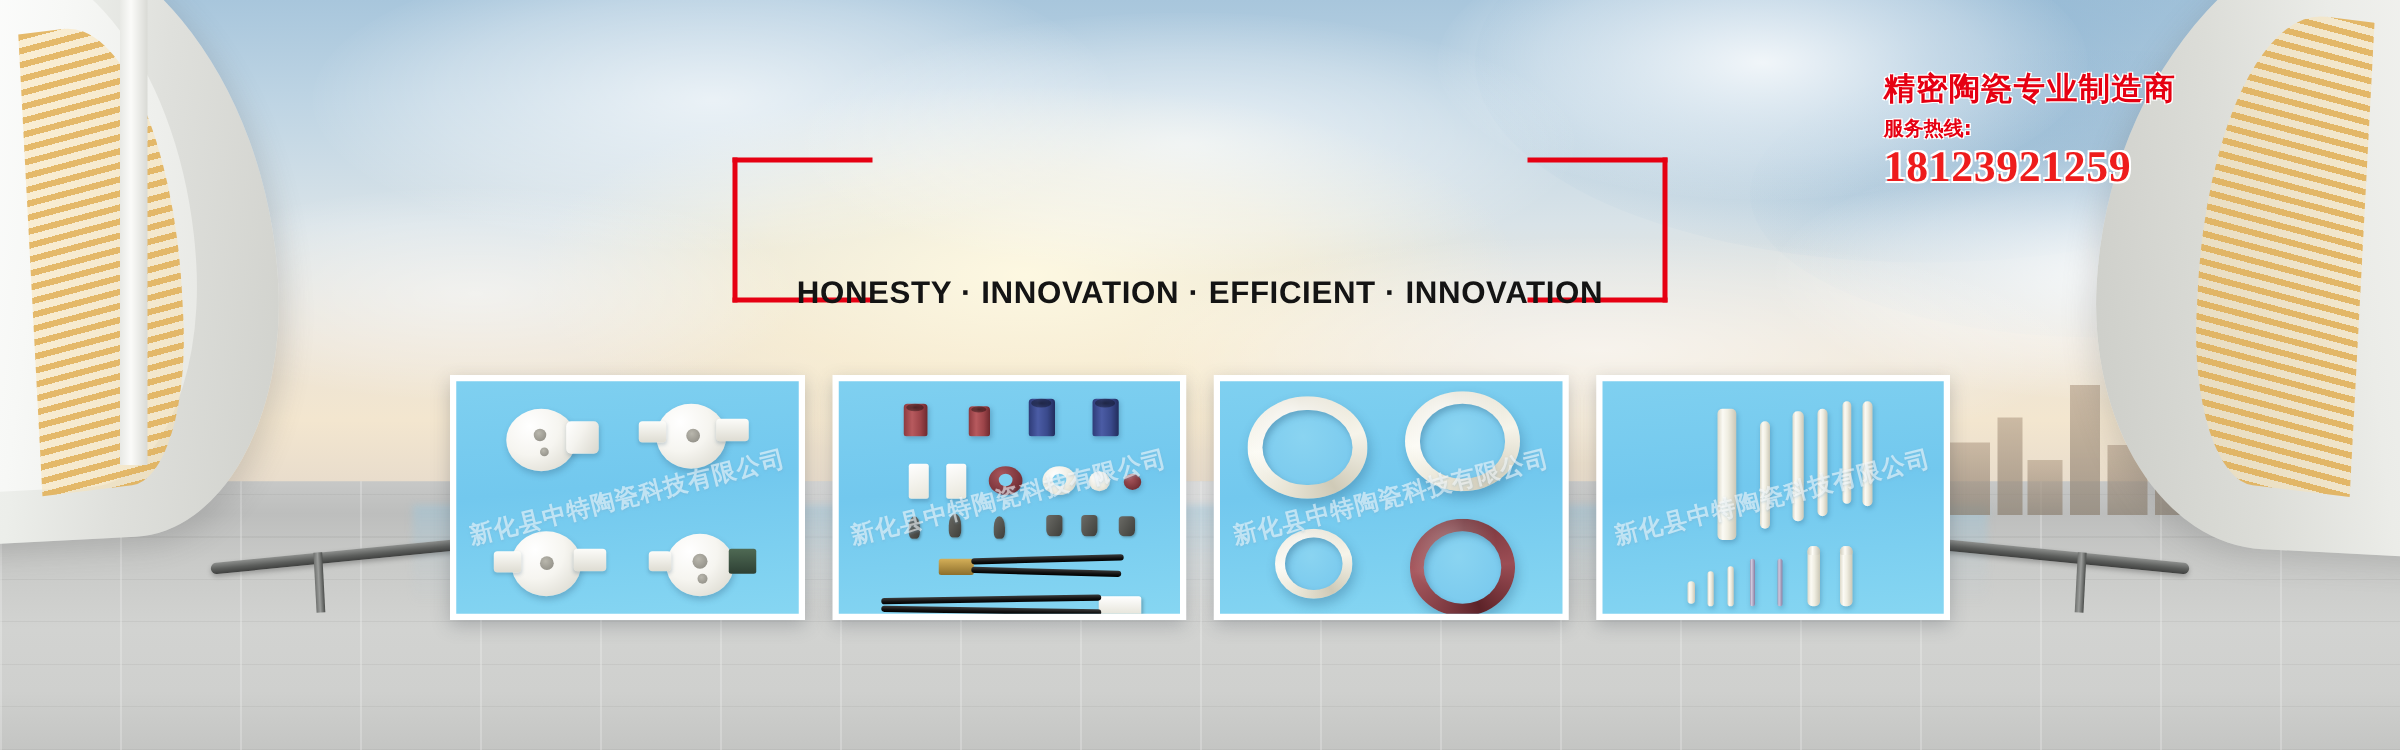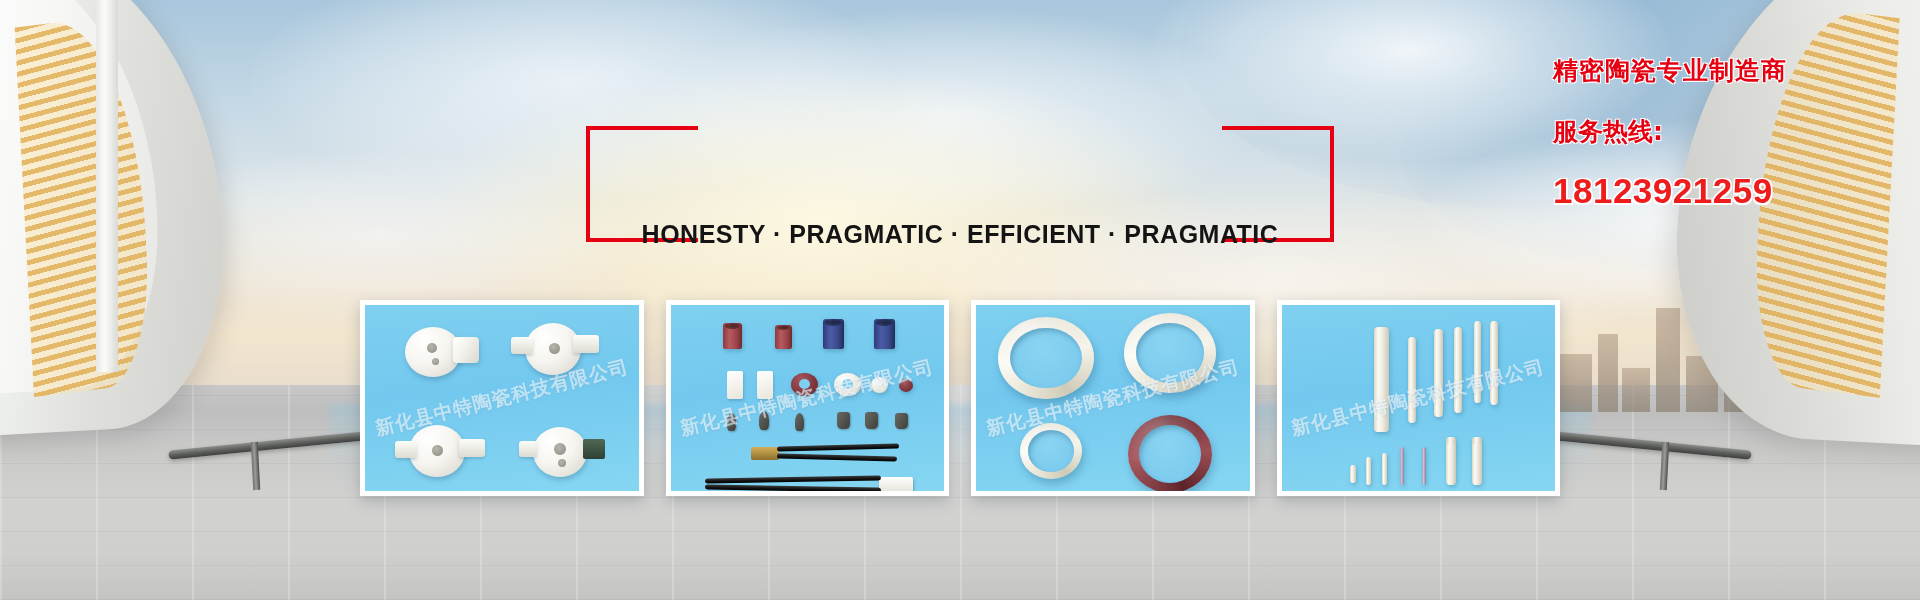--- a/index.html
+++ b/index.html
@@ -196,44 +196,44 @@
     font-size: 25px;
     font-weight: 700;
     letter-spacing: .5px;
     color: #141414;
     white-space: nowrap;
   }
 
   
   .contact {
     position: absolute;
-    left: 1553px; top: 54px;
+    left: 1507px; top: 54px;
     width: 330px;
   }
   .contact-title {
     font-family: "DejaVu Sans", "Liberation Sans", sans-serif;
     font-size: 25px;
     font-weight: 700;
     color: #e60012;
     letter-spacing: 1px;
     text-shadow: 1px 1px 0 #fff, -1px -1px 0 #fff, 1px -1px 0 #fff, -1px 1px 0 #fff;
     white-space: nowrap;
   }
   .contact-label {
-    margin-top: 28px;
+    margin-top: 6px;
     font-family: "DejaVu Sans", "Liberation Sans", sans-serif;
-    font-size: 25px;
+    font-size: 16px;
     font-weight: 700;
     color: #e60012;
     text-shadow: 1px 1px 0 #fff, -1px -1px 0 #fff, 1px -1px 0 #fff, -1px 1px 0 #fff;
     white-space: nowrap;
   }
   .contact-phone {
-    margin-top: 23px;
-    font-family: Liberation Sans, sans-serif;
+    margin-top: 0;
+    font-family: Liberation Serif, serif;
     font-size: 35px;
     font-weight: 700;
     color: #ee1c1c;
     letter-spacing: .5px;
     text-shadow: 1.5px 1.5px 0 #fff, -1.5px -1.5px 0 #fff, 1.5px -1.5px 0 #fff, -1.5px 1.5px 0 #fff;
     white-space: nowrap;
   }
 
   
   .panels {
@@ -401,21 +401,21 @@
   <div class="rail rail-left"></div>
   <div class="rail-post" style="left:252px;top:442px;transform:rotate(-3deg);"></div>
   <div class="rail-post" style="left:368px;top:430px;transform:rotate(-3deg);"></div>
   <div class="rail rail-right"></div>
   <div class="rail-post" style="right:252px;top:442px;transform:rotate(3deg);"></div>
   <div class="rail-post" style="right:368px;top:430px;transform:rotate(3deg);"></div>
 
   <div class="slogan-wrap">
     <div class="bracket tl"></div>
     <div class="bracket tr"></div>
-    <div class="slogan-en">HONESTY · PRAGMATIC · EFFICIENT · PRAGMATIC</div>
+    <div class="slogan-en">HONESTY · INNOVATION · EFFICIENT · INNOVATION</div>
   </div>
 
   <div class="contact">
     <div class="contact-title">精密陶瓷专业制造商</div>
     <div class="contact-label">服务热线:</div>
     <div class="contact-phone">18123921259</div>
   </div>
 
   <div class="panels">
 

